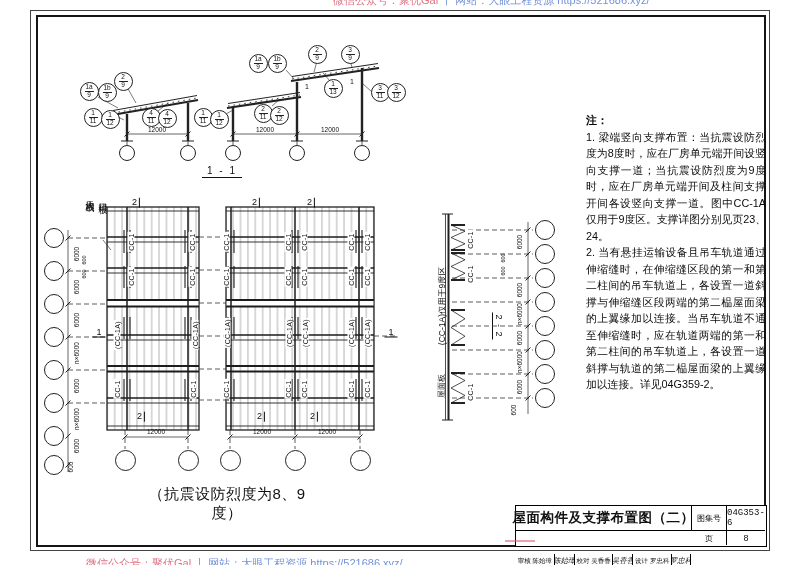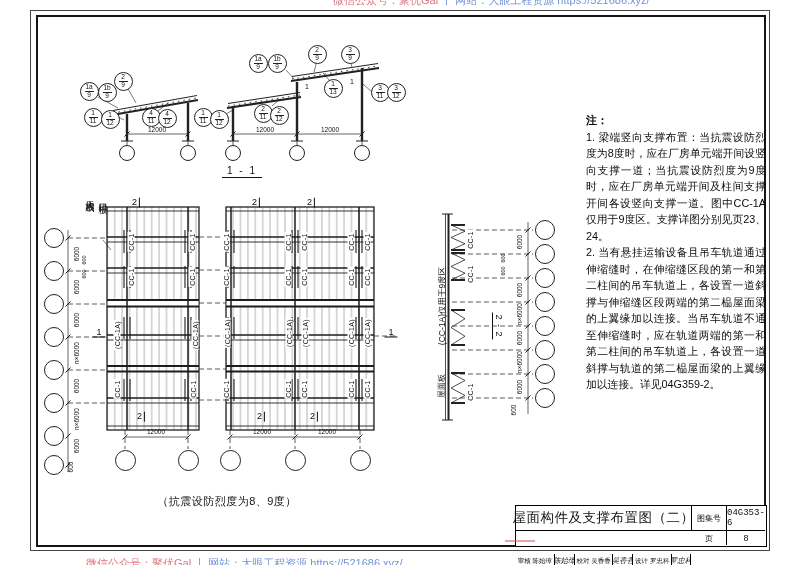--- a/index.html
+++ b/index.html
@@ -25,34 +25,34 @@
   .vdim{position:absolute;font-size:6.5px;white-space:nowrap;transform:translate(-50%,-50%) rotate(-90deg);color:#111;}
   .vdim-sm{position:absolute;font-size:5.5px;white-space:nowrap;transform:translate(-50%,-50%) rotate(-90deg);color:#111;}
   .vcjk{position:absolute;writing-mode:vertical-rl;font-size:9px;letter-spacing:1px;color:#111;}
   .vnote{position:absolute;font-size:8.5px;white-space:nowrap;transform:translate(-50%,-50%) rotate(-90deg);color:#111;background:#fff;}
   .vtitle{position:absolute;font-size:9px;letter-spacing:1px;white-space:nowrap;border-bottom:1px solid #111;padding:0 2px 1px;
           transform:translate(-50%,-50%) rotate(90deg);color:#111;}
   .mark2{position:absolute;font-size:9px;transform:translate(-50%,-50%);white-space:nowrap;color:#111;}
   .mark2 .tick{display:inline-block;width:1.2px;height:10px;background:#111;margin-left:2px;vertical-align:middle;}
   .mark1{position:absolute;font-size:9px;border-bottom:1.2px solid #111;padding:0 4px 0;transform:translate(-50%,-50%);color:#111;}
   .sec-title{position:absolute;left:202px;top:165px;width:40px;text-align:center;font-size:10px;letter-spacing:2px;
-             border-bottom:1.2px solid #111;padding-bottom:1px;color:#111;margin-left:20px;}
+             border-bottom:1.2px solid #111;padding-bottom:1px;color:#111;}
   
   .caption{position:absolute;left:138px;top:483px;width:178px;text-align:center;color:#111;}
   .caption .c1{display:inline-block;font-size:11px;letter-spacing:1px;border-bottom:1px solid #111;padding:0 2px 2px;}
-  .caption .c2{font-size:11px;letter-spacing:0.5px;margin-top:11px;}
+  .caption .c2{font-size:15px;letter-spacing:0.5px;margin-top:2px;}
   
   .notes{position:absolute;left:586px;top:112px;width:180px;font-size:10.8px;line-height:16.5px;text-align:justify;color:#0a0a0a;z-index:3;}
   .notes .nt{font-weight:bold;font-size:11px;}
   .notes p{margin:0;}
   
   .tb{position:absolute;left:515px;top:505px;width:252px;height:42px;border:1.5px solid #000;background:#fff;z-index:4;}
   .tb .cell{position:absolute;display:flex;align-items:center;justify-content:center;}
   .tb-title{left:0;top:0;width:176px;height:25px;border-right:1.2px solid #000;border-bottom:1.2px solid #000;
-            font-size:13.5px;font-weight:normal;letter-spacing:0.5px;white-space:nowrap;}
+            font-size:13.5px;font-weight:bold;letter-spacing:0.5px;white-space:nowrap;}
   .tb-atlas-label{left:176px;top:0;width:35px;height:25px;border-right:1.2px solid #000;border-bottom:1.2px solid #000;font-size:8px;}
   .tb-atlas-no{left:211px;top:0;width:38px;height:25px;border-bottom:1.2px solid #000;font-size:9px;font-family:"Liberation Mono",monospace;}
   .tb-credits{left:0;top:25px;width:176px;height:14px;border-right:1.2px solid #000;display:flex;}
   .tb-credits .cc{height:100%;border-right:0.8px solid #000;display:flex;align-items:center;justify-content:center;
                   font-size:6.5px;white-space:nowrap;overflow:hidden;margin-top:48px;}
   .tb-credits .sig{font-style:italic;font-family:"DejaVu Serif",serif;font-size:7.5px;color:#222;}
   .tb-page-label{left:176px;top:25px;width:35px;height:14px;border-right:1.2px solid #000;font-size:8px;}
   .tb-page-no{left:211px;top:25px;width:38px;height:14px;font-size:9px;}
   
   .wm{position:absolute;font-size:11px;white-space:nowrap;z-index:6;opacity:0.85;}

